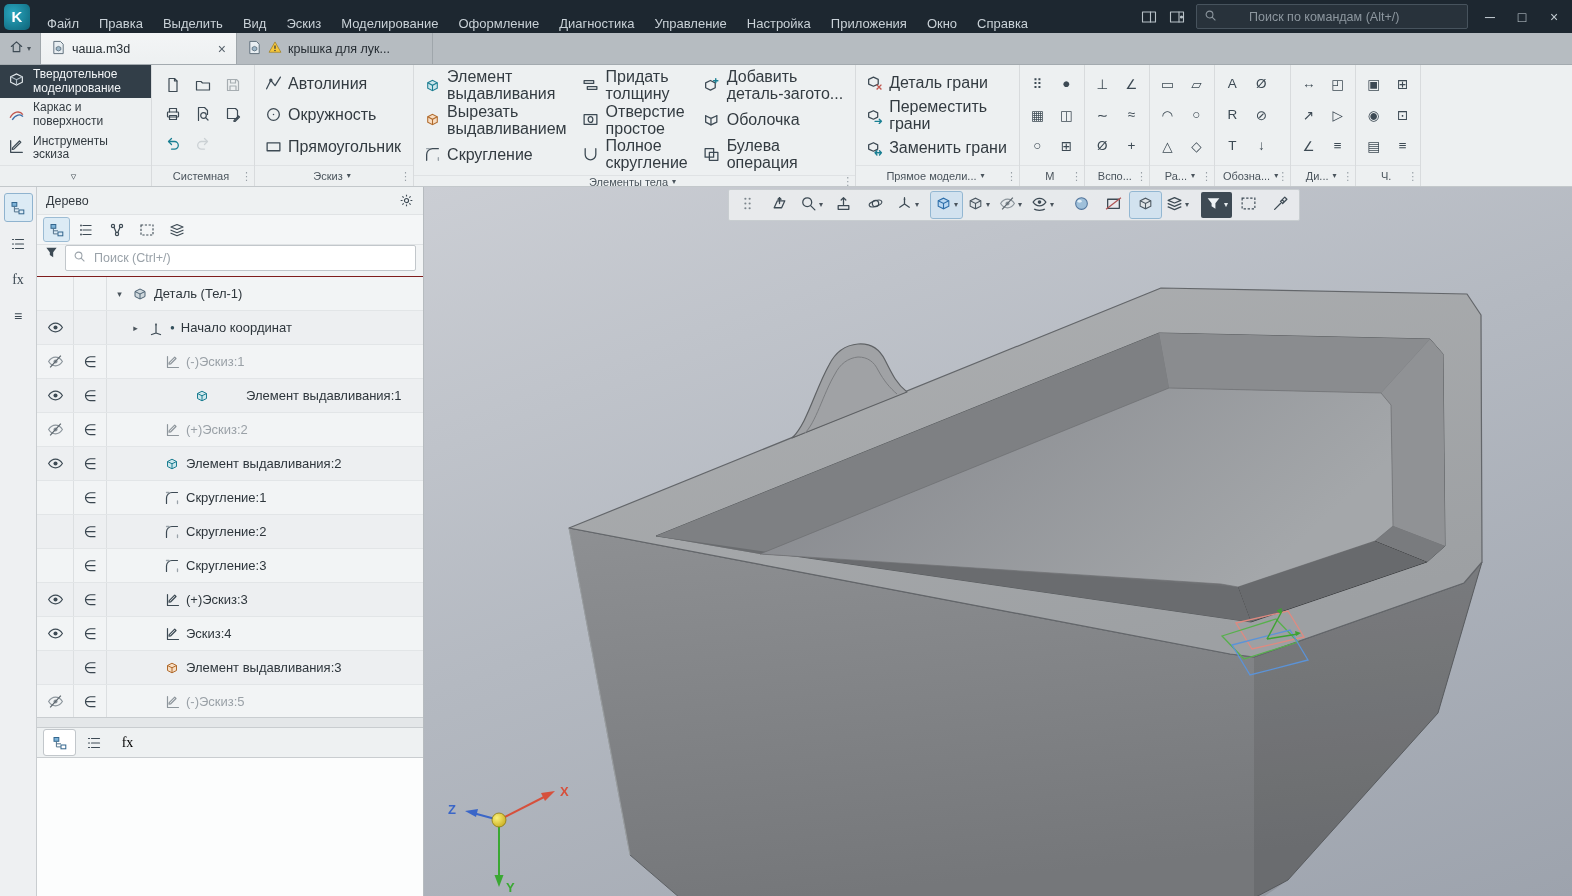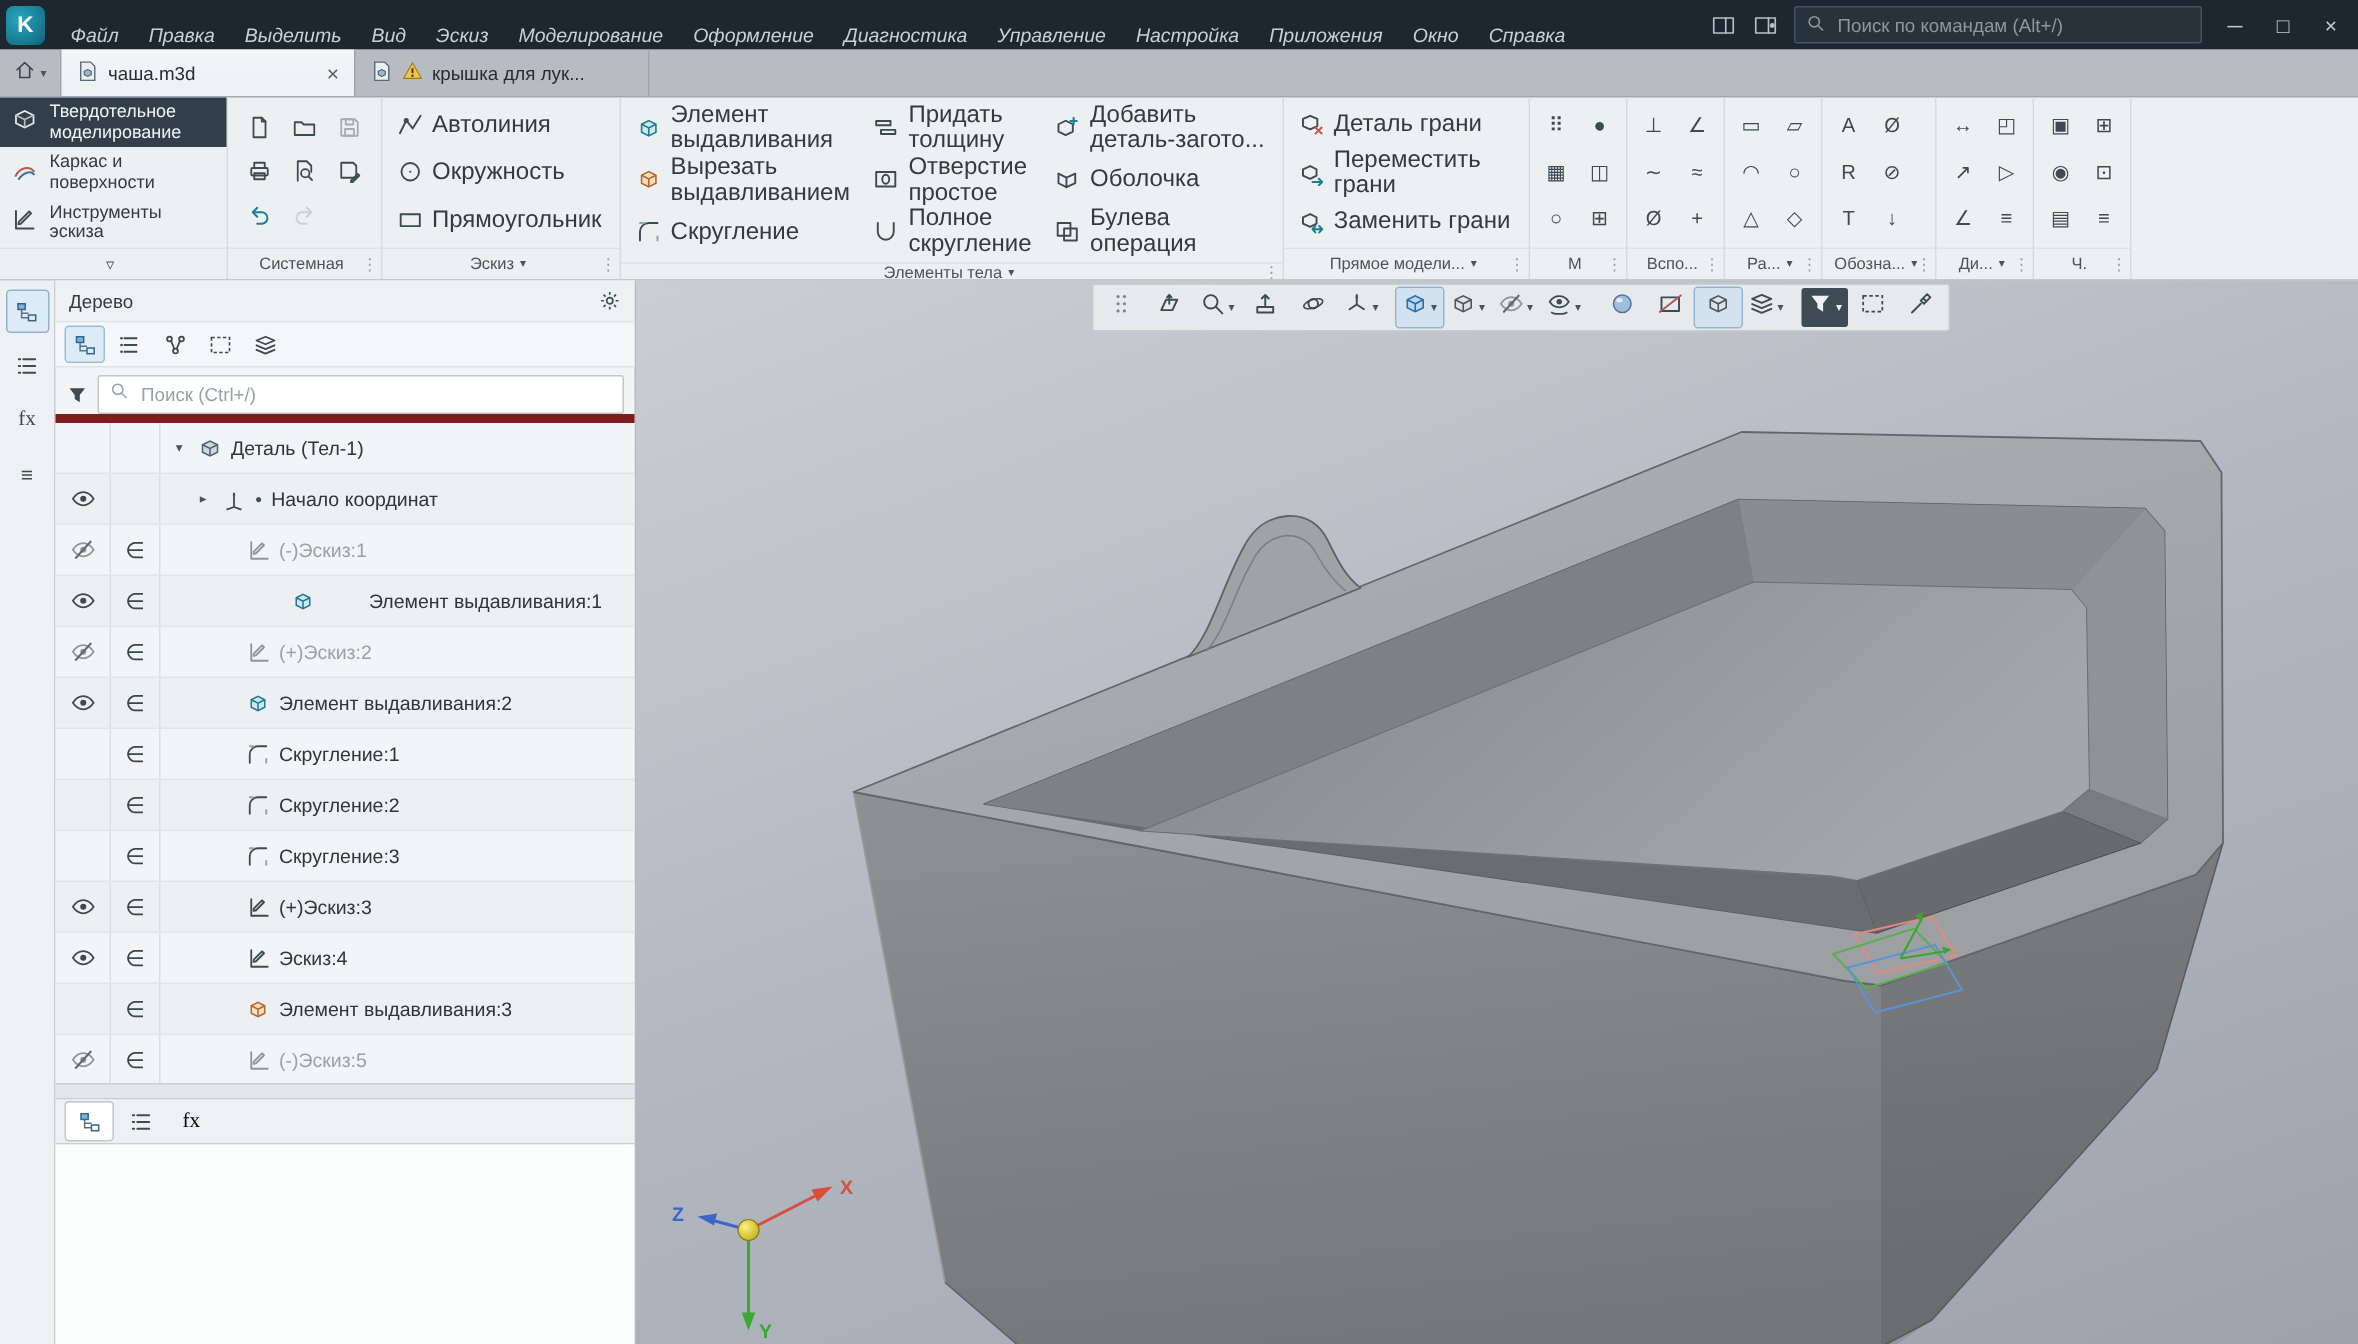--- a/index.html
+++ b/index.html
@@ -1,25 +1,25 @@
 <!DOCTYPE html>
 <html><head>
 <meta charset="utf-8">
 <style>
   html,body{margin:0;padding:0;}
   body{width:1572px;height:896px;overflow:hidden;font-family:"Liberation Sans","DejaVu Sans",sans-serif;background:#9aa0aa;-webkit-font-smoothing:antialiased;}
   .app{position:relative;width:1572px;height:896px;display:flex;flex-direction:column;}
   
   .menubar{height:33px;background:#1d2730;display:flex;align-items:center;color:#c9d1d7;font-size:13px;flex:0 0 33px;}
   .logo{width:26px;height:26px;margin:0 7px 0 4px;border-radius:5px;background:radial-gradient(circle at 35% 35%,#29a7bf,#0e6378);color:#fff;font-weight:bold;display:flex;align-items:center;justify-content:center;font-size:15px;}
-  .menu-item{padding:0 10px;height:20px;line-height:33px;cursor:default;white-space:nowrap;font-style:italic;}
+  .menu-item{padding:0 10px;height:20px;line-height:33px;cursor:default;white-space:nowrap;}
   .mb-right{margin-left:auto;display:flex;align-items:center;gap:6px;padding-right:2px;}
   .mb-icon{width:26px;height:22px;display:flex;align-items:center;justify-content:center;}
   .cmdsearch{display:flex;align-items:center;width:256px;height:23px;background:#28323b;border:1px solid #47535d;border-radius:2px;padding:0 7px;gap:6px;}
-  .cmdsearch input{flex:1;background:transparent;border:none;outline:none;color:#cfd6db;font-size:12.5px;font-family:inherit;min-width:0;}
+  .cmdsearch input{flex:1;background:transparent;border:none;outline:none;color:#cfd6db;font-size:12.5px;font-family:inherit;min-width:0;margin-left:24px;}
   .cmdsearch input::placeholder{color:#8d979f;}
   .winbtn{width:32px;height:28px;display:flex;align-items:center;justify-content:center;font-size:14px;color:#c2cbd1;}
   
   .tabbar{height:31px;background:#b6bcc1;display:flex;align-items:stretch;flex:0 0 31px;border-bottom:1px solid #a3aaaf;}
   .home-btn{width:40px;display:flex;align-items:center;justify-content:center;gap:3px;border-right:1px solid #9fa6ab;}
   .caret{font-size:8px;color:#4a545c;line-height:1;}
   .doc-tab{display:flex;align-items:center;gap:6px;padding:0 10px;border-right:1px solid #9fa6ab;font-size:12.5px;color:#262d33;min-width:175px;max-width:225px;}
   .doc-tab.active{background:linear-gradient(#f3f5f6,#edf0f1);}
   .tab-close{margin-left:auto;font-size:14px;color:#55606a;padding-left:8px;}
   .tab-label{white-space:nowrap;overflow:hidden;text-overflow:ellipsis;}
@@ -49,21 +49,21 @@
   .ls-btn{width:27px;height:27px;display:flex;align-items:center;justify-content:center;border-radius:2px;color:#3d4a54;font-size:14px;}
   .ls-btn.active{background:#dcebf5;outline:1px solid #8fb3cf;}
   .fxtext{font-family:"Liberation Serif","DejaVu Serif",serif;font-size:14px;}
   
   .treepanel{width:386px;flex:0 0 386px;background:#f2f4f5;border-right:1px solid #b6bbbf;display:flex;flex-direction:column;}
   .tp-header{height:27px;flex:0 0 27px;display:flex;align-items:center;padding:0 9px;font-size:12.5px;color:#333a40;background:#eef1f2;border-bottom:1px solid #e0e3e5;}
   .tp-gear{margin-left:auto;display:flex;}
   .tp-toolbar{height:29px;flex:0 0 29px;display:flex;align-items:center;gap:5px;padding:0 7px;border-bottom:1px solid #e0e3e5;background:#f4f6f7;}
   .tp-tb-btn{width:25px;height:23px;display:flex;align-items:center;justify-content:center;border-radius:2px;}
   .tp-tb-btn.pressed{background:#dcebf5;outline:1px solid #9cbcd4;}
-  .tp-search{height:31px;flex:0 0 31px;display:flex;align-items:flex-end;gap:6px;padding:0 7px;border-bottom:6px solid #7f1d1d;}
+  .tp-search{height:31px;flex:0 0 31px;display:flex;align-items:flex-start;gap:6px;padding:0 7px;border-bottom:1px solid #7f1d1d;}
   .searchbox{flex:1;display:flex;align-items:center;gap:6px;background:#fff;border:1px solid #c2c7cb;border-radius:2px;height:24px;padding:0 7px;}
   .searchbox input{flex:1;border:none;outline:none;font-size:12.5px;font-family:inherit;color:#333;min-width:0;background:transparent;}
   .searchbox input::placeholder{color:#9aa2a9;}
   .tp-rows{height:440px;flex:0 0 440px;overflow:hidden;background:#f2f4f5;}
   .trow{display:flex;height:33px;border-bottom:1px solid #e2e5e7;align-items:stretch;}
   .trow:nth-child(even){background:#edeff1;}
   .cell-eye{width:36px;flex:0 0 36px;border-right:1px solid #dcdfe1;display:flex;align-items:center;justify-content:center;}
   .cell-in{width:32px;flex:0 0 32px;border-right:1px solid #dcdfe1;display:flex;align-items:center;justify-content:center;font-size:15px;color:#3a4650;}
   .cell-main{flex:1;display:flex;align-items:center;gap:6px;font-size:13px;color:#2e363c;min-width:0;}
   .cell-main.dim .tlabel{color:#9aa1a7;}

